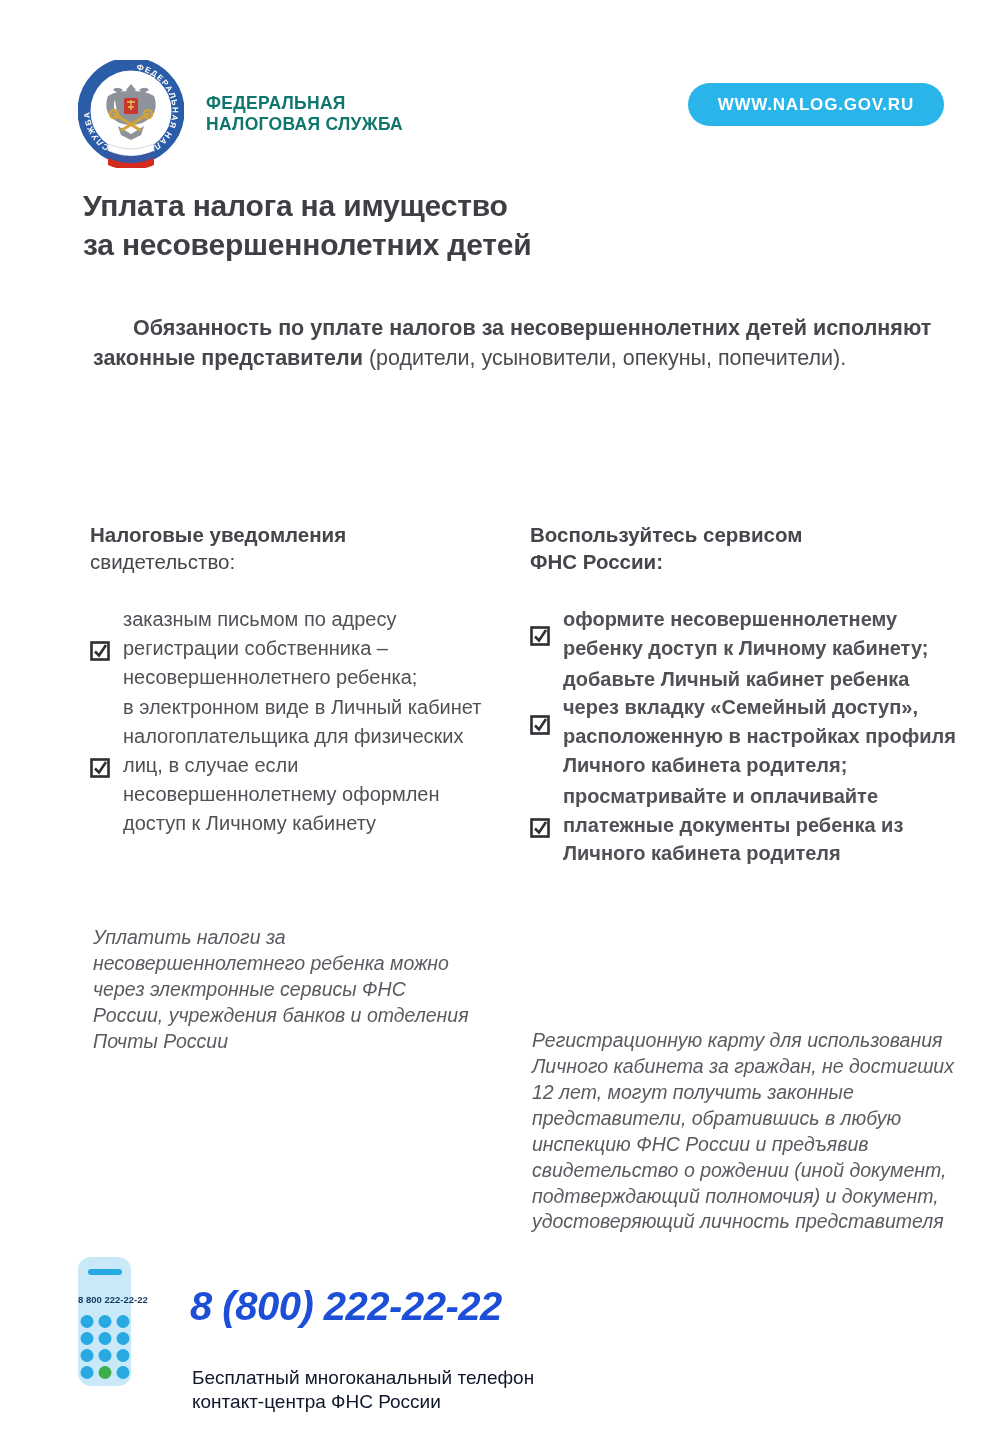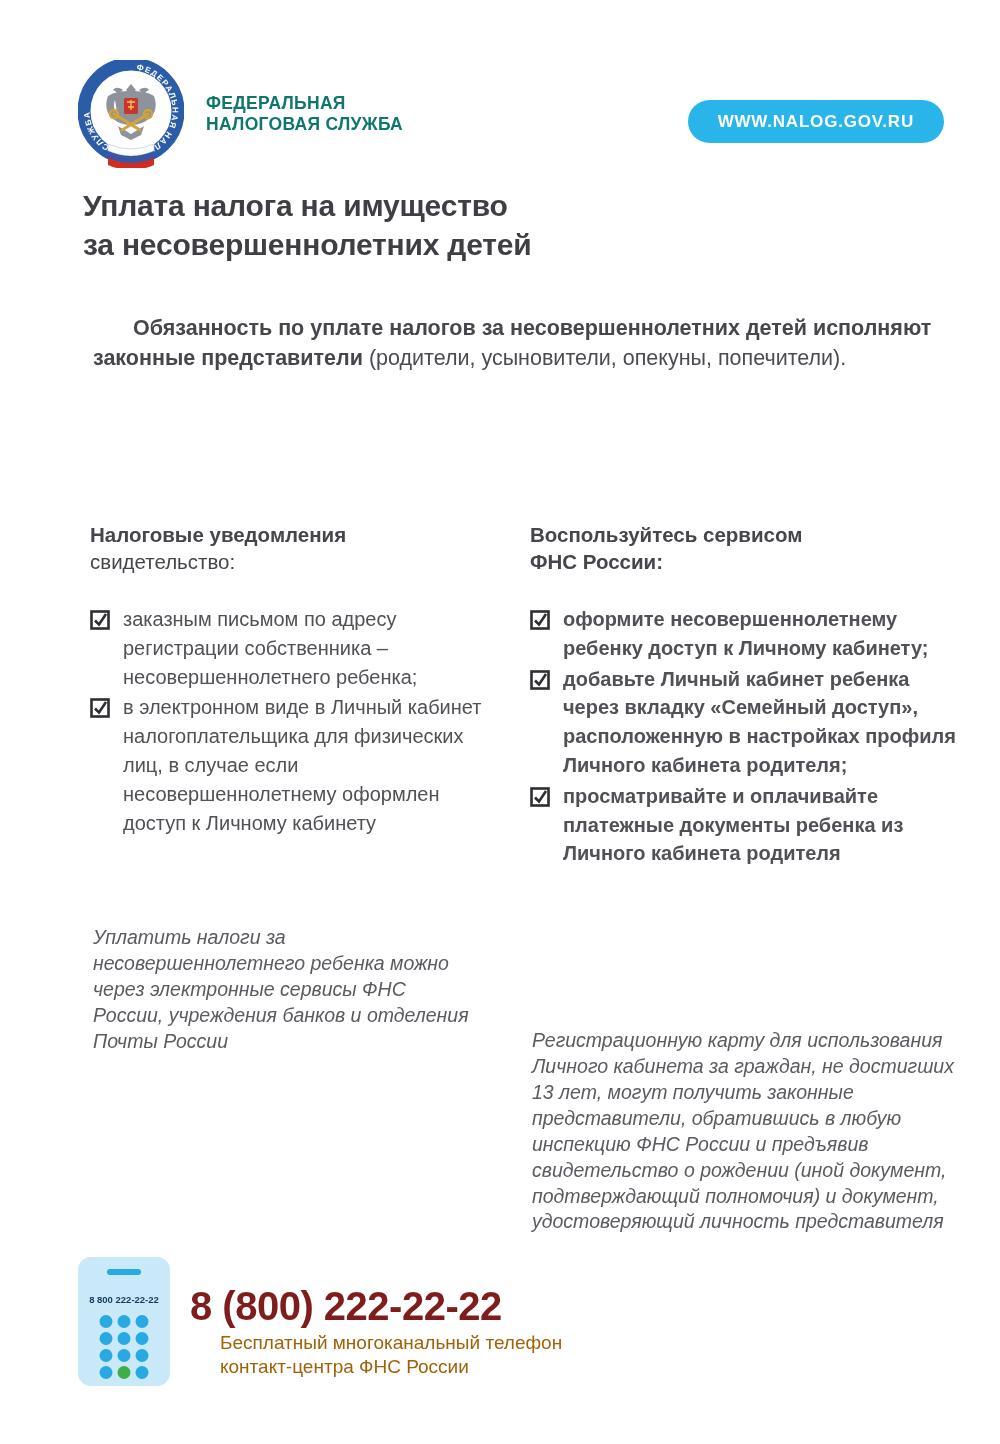--- a/index.html
+++ b/index.html
@@ -20,21 +20,21 @@
     margin-left: 22px;
     font-size: 17.5px;
     font-weight: 700;
     letter-spacing: 0.3px;
     color: #0f766e;
     line-height: 1.2;
     text-transform: uppercase;
   }
   .site-btn {
     position: absolute;
-    right: 56px; top: 100px;
+    right: 56px; top: 83px;
     height: 43px;
     padding: 0 30px;
     display: flex; align-items: center; justify-content: center;
     background: #29b5e9;
     border-radius: 22px;
     color: #ffffff;
     font-size: 17px;
     font-weight: 600;
     letter-spacing: 0.8px;
     text-decoration: none;
@@ -61,21 +61,21 @@
 
   
   .col { position: absolute; top: 521px; }
   .col-left  { left: 90px;  width: 400px; }
   .col-right { left: 530px; width: 435px; }
   .col h2 { font-size: 20.5px; line-height: 1.32; color: #45454b; font-weight: 400; }
   .col h2 b { font-weight: 700; }
   .check-list { list-style: none; margin-top: 30px; }
   .check-list li {
     display: flex;
-    align-items: flex-start;
+    align-items: center;
     font-size: 20px;
     line-height: 1.44;
     color: #505056;
     margin-bottom: 2px;
   }
   .cbx { flex: 0 0 auto; width: 20px; height: 20px; margin-top: 5px; }
   .col-left  .li-text { margin-left: 13px; }
   .col-right .li-text { margin-left: 13px; font-weight: bold; }
 
   .note {
@@ -84,21 +84,21 @@
     line-height: 1.33;
     color: #5a5a60;
   }
   .note-left  { position: absolute; left: 93px;  top: 925px;  width: 385px; }
   .note-right { position: absolute; left: 532px; top: 1028px; width: 438px; }
 
   
   .phone-icon {
     position: absolute;
     left: 78px; top: 1257px;
-    width: 92px; height: 129px;
+    width: 53px; height: 129px;
     background: #c9e9f9;
     border-radius: 13px;
   }
   .phone-speaker {
     position: absolute; left: 50%; top: 12px; transform: translateX(-50%);
     width: 34px; height: 6px; border-radius: 3px;
     background: #29a9e2;
   }
   .phone-mini-label {
     position: absolute; left: 0; right: 0; top: 37px;
@@ -115,29 +115,29 @@
     grid-auto-rows: 13px;
     gap: 4px 5px;
   }
   .keypad .dot { width: 13px; height: 13px; border-radius: 50%; background: #29a9e2; }
   .keypad .dot.green { background: #3fae4a; }
 
   .phone-number {
     position: absolute; left: 190px; top: 1284px;
     font-size: 40px;
     font-weight: 800;
-    color: #7f1d1d;
+    color: #1d4ed8;
     letter-spacing: -0.5px;
+    font-style: italic;
   }
   .phone-caption {
-    position: absolute; left: 192px; top: 1331px;
+    position: absolute; left: 192px; top: 1366px;
     font-size: 19px;
     line-height: 1.28;
-    color: #a16207;
-    margin-left: 28px;
+    color: #0f172a;
   }
 </style>
 </head>
 <body>
 
 <div class="page">
 
   <div class="header-logo">
     <svg class="emblem" viewBox="0 0 106 108" xmlns="http://www.w3.org/2000/svg">
 
@@ -233,21 +233,21 @@
         <svg class="cbx" viewBox="0 0 20 20">
             <rect x="1.5" y="1.5" width="17" height="17" fill="#ffffff" stroke="#2e2e33" stroke-width="2.6"></rect>
             <path d="M5 10.5 L9 14.5 L16 4" fill="none" stroke="#2e2e33" stroke-width="2.6"></path>
           </svg>
         <span class="li-text">просматривайте и оплачивайте платежные документы ребенка из Личного кабинета родителя</span>
       </li>
     </ul>
   </div>
 
   <p class="note note-left">Уплатить налоги за несовершеннолетнего ребенка можно через электронные сервисы ФНС России, учреждения банков и отделения Почты России</p>
-  <p class="note note-right">Регистрационную карту для использования Личного кабинета за граждан, не достигших 13 лет, могут получить законные представители, обратившись в любую инспекцию ФНС России и предъявив свидетельство о рождении (иной документ, подтверждающий полномочия) и документ, удостоверяющий личность представителя</p>
+  <p class="note note-right">Регистрационную карту для использования Личного кабинета за граждан, не достигших 12 лет, могут получить законные представители, обратившись в любую инспекцию ФНС России и предъявив свидетельство о рождении (иной документ, подтверждающий полномочия) и документ, удостоверяющий личность представителя</p>
 
   <div class="phone-icon">
     <div class="phone-speaker"></div>
     <div class="phone-mini-label">8 800 222-22-22</div>
     <div class="keypad">
       <div class="dot"></div>
         <div class="dot"></div>
         <div class="dot"></div>
       <div class="dot"></div>
         <div class="dot"></div>

